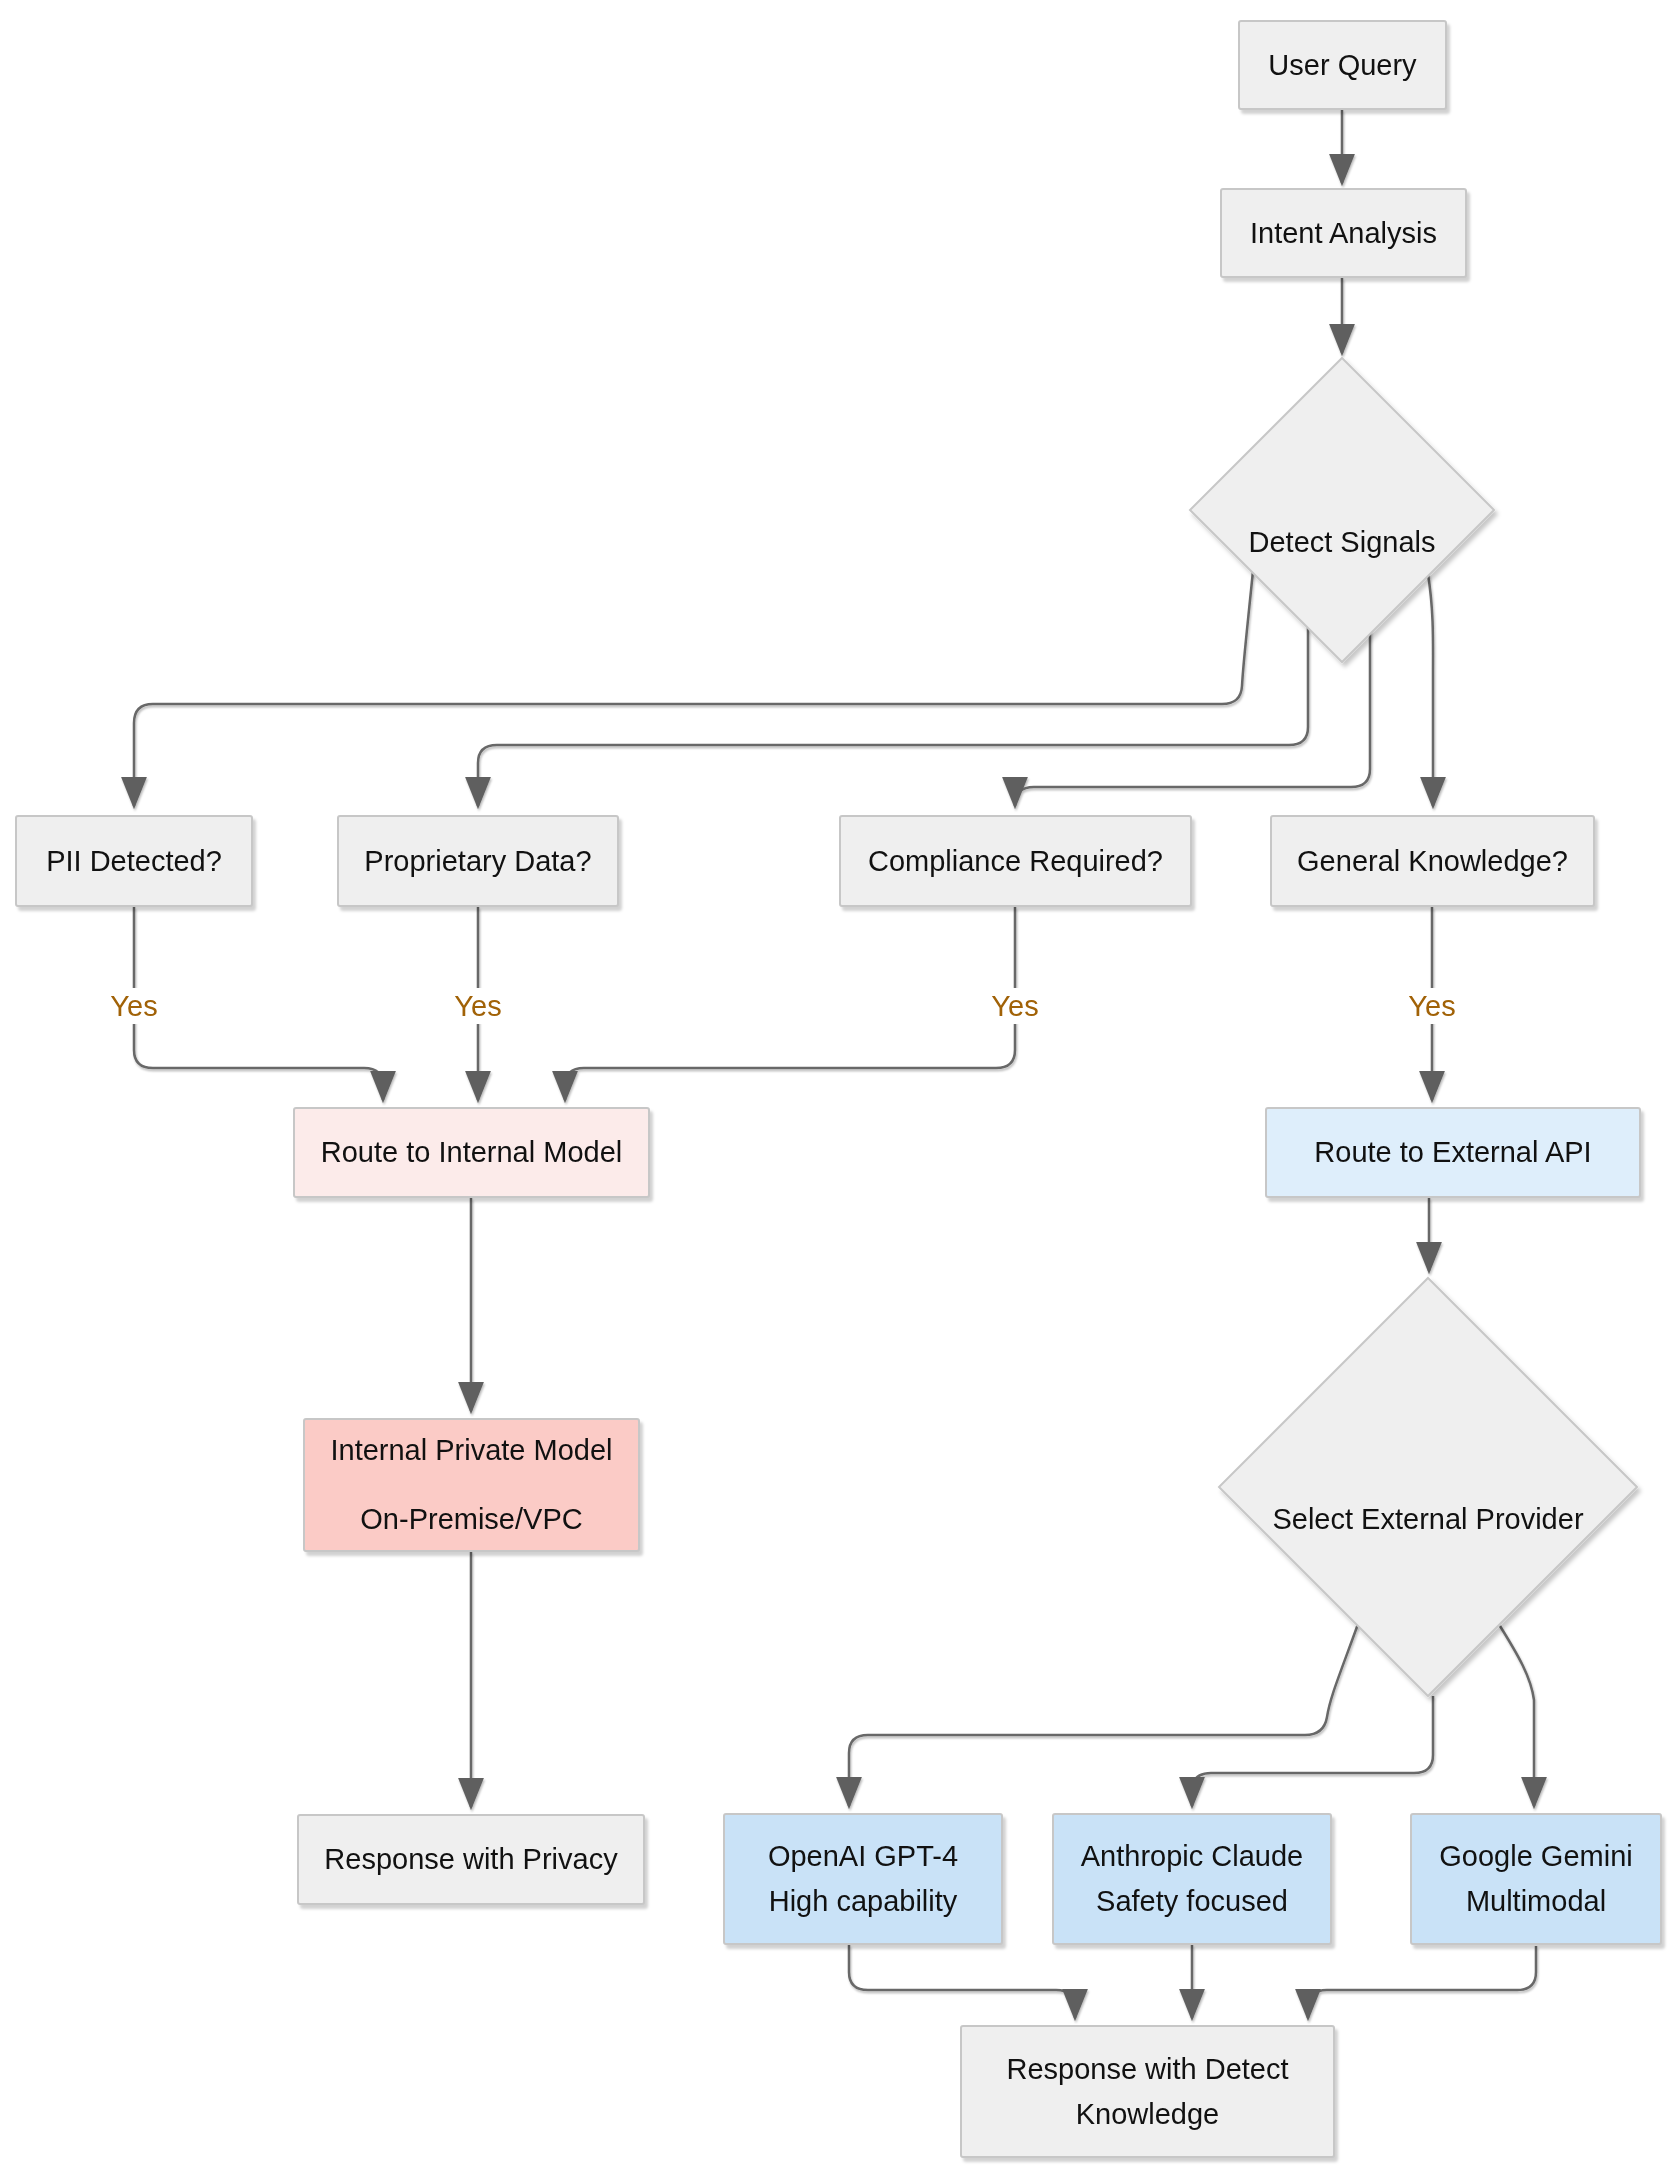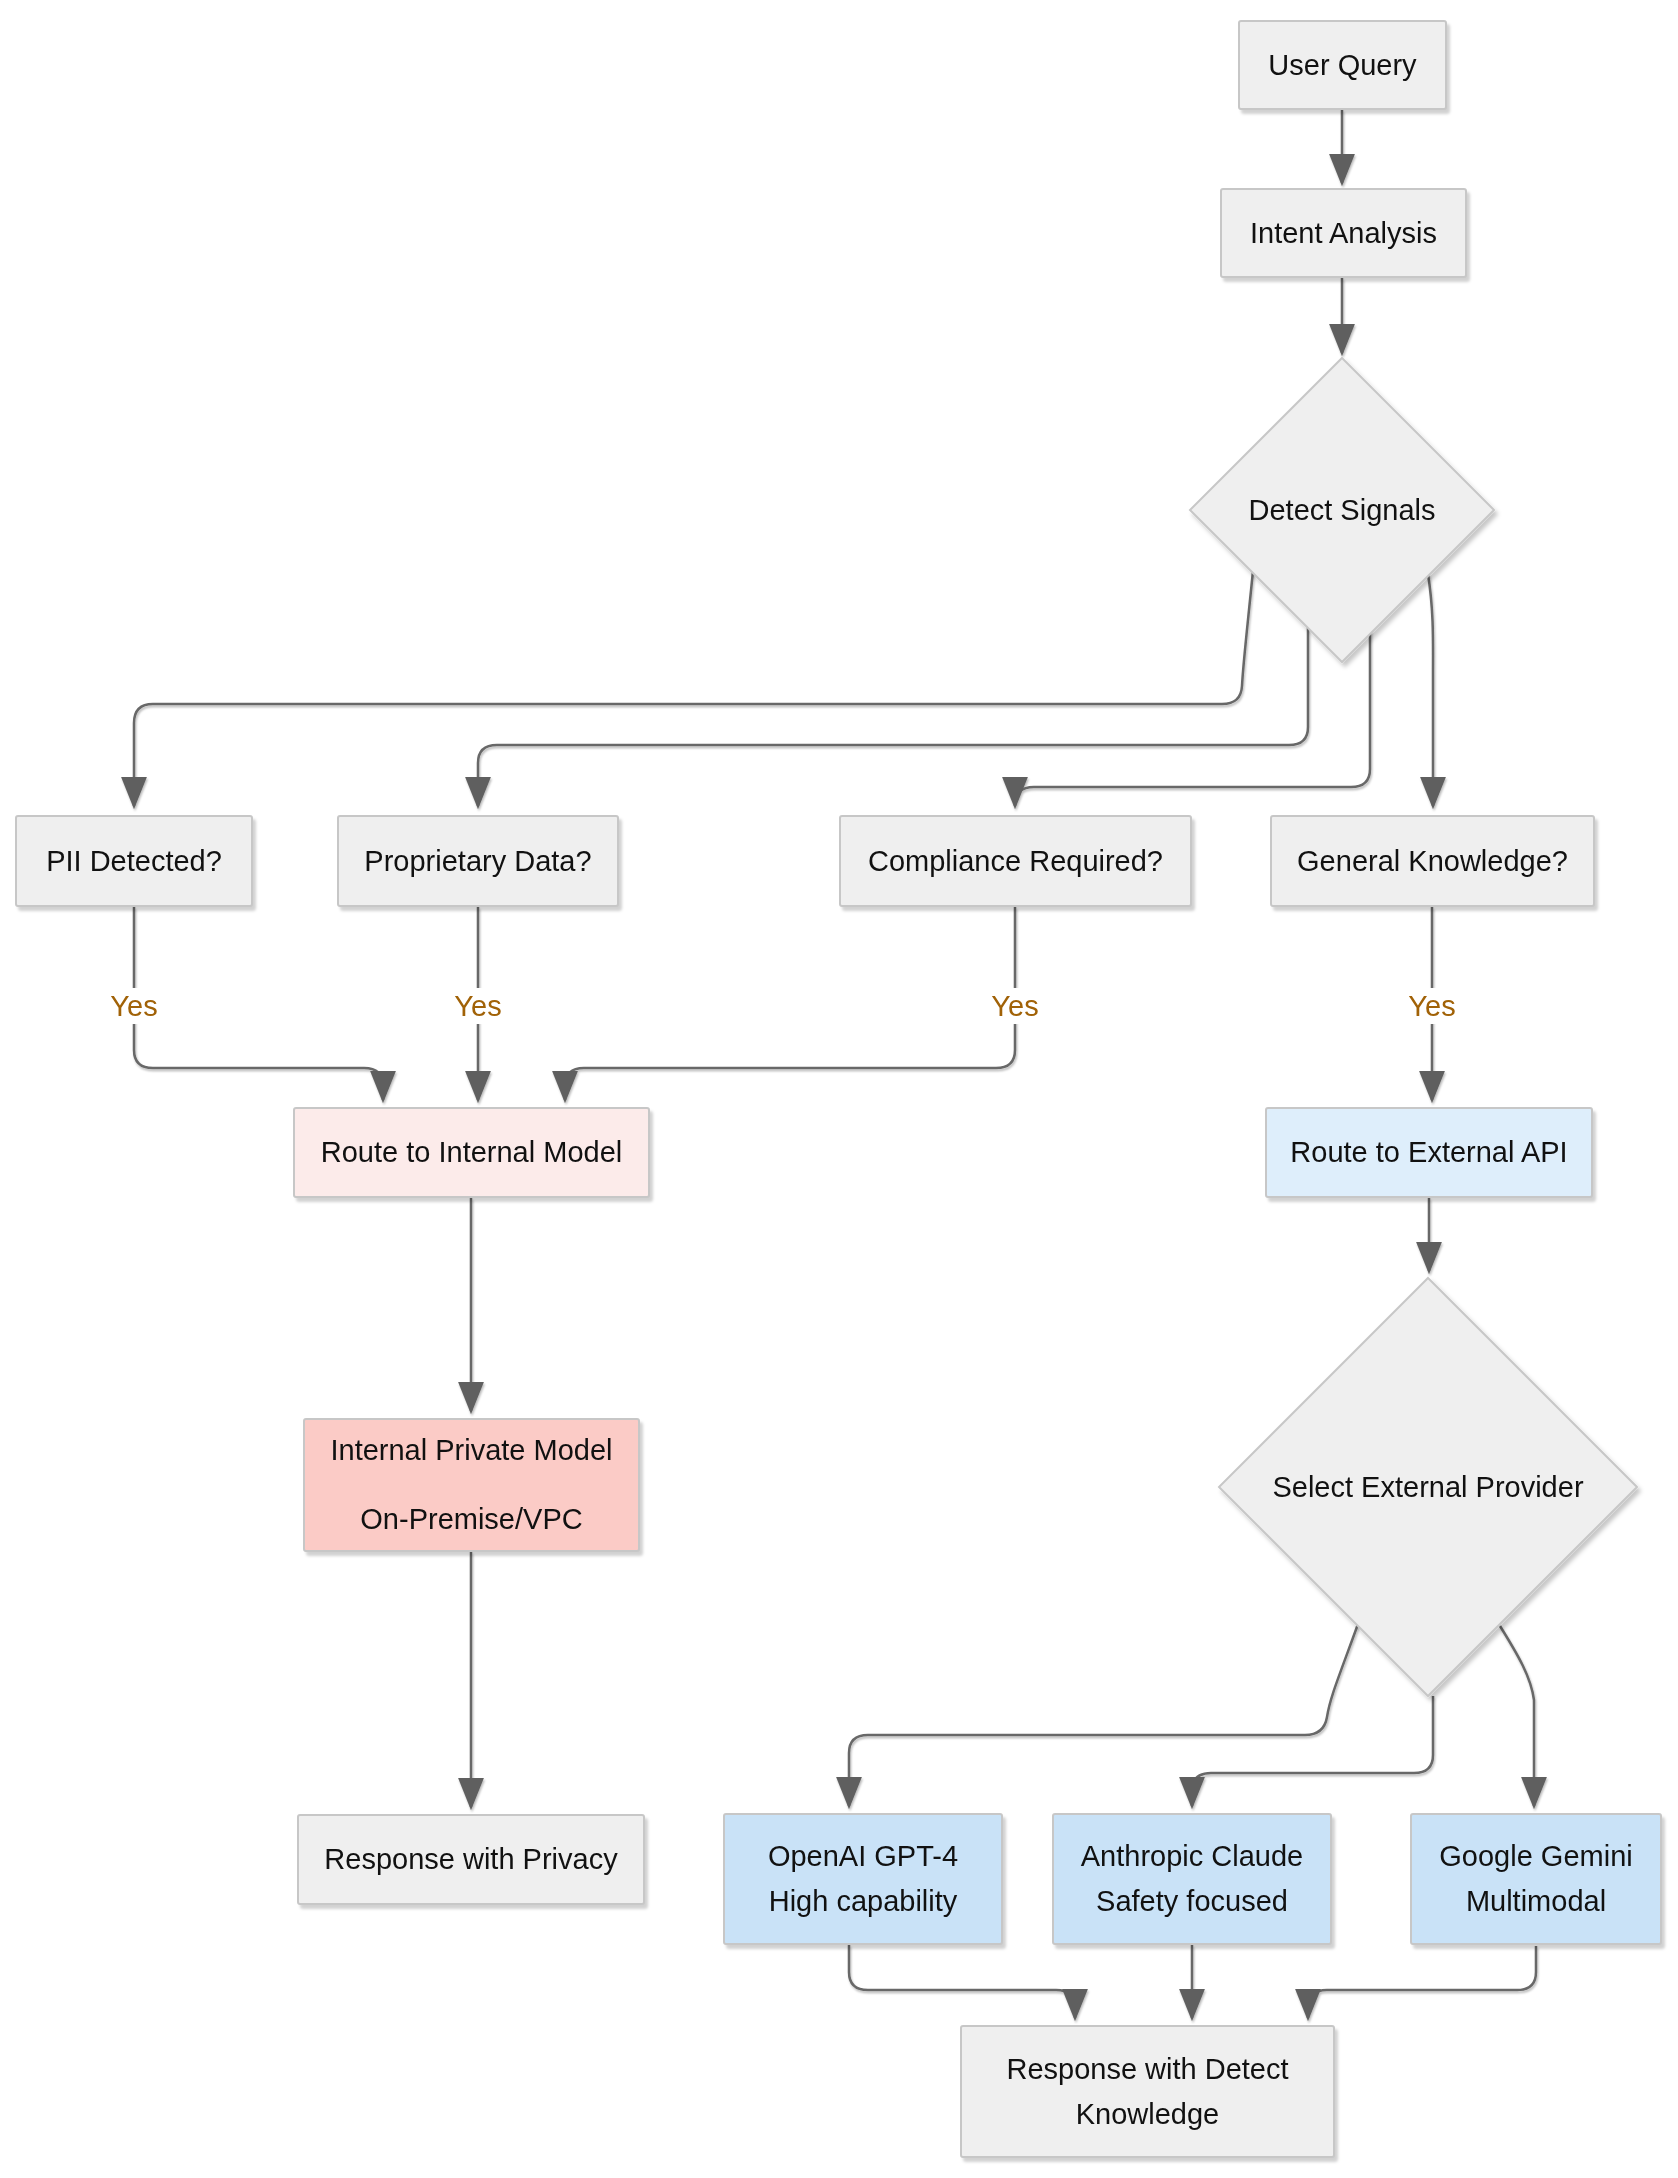--- a/index.html
+++ b/index.html
@@ -15,35 +15,35 @@
     border:2px solid #c7c7c7;border-radius:3px;background:#efefef;
     display:flex;flex-direction:column;align-items:center;justify-content:center;
     text-align:center;font-size:29px;line-height:45px;color:#111;
     box-shadow:3px 4px 3px rgba(0,0,0,0.18);
   }
   .fill-pink-light{background:#fcebea;justify-content:center;}
   .fill-pink{background:#fbcbc6;gap:24px;}
   .fill-blue-light{background:#deeefb;}
   .fill-blue{background:#c9e2f7;}
   .diamond-label{
-    position:absolute;text-align:center;font-size:29px;line-height:34px;color:#111;
+    position:absolute;text-align:center;font-size:29px;line-height:34px;color:#111;margin-top:32px;
   }
   .edge-label{
     position:absolute;transform:translateX(-50%);
     font-size:29px;line-height:34px;background:#ffffff;padding:1px 8px;color:#a16207;
   }
   
   #n-user-query       {left:1238px;top:20px;  width:209px;height:90px;}
   #n-intent-analysis  {left:1220px;top:188px; width:247px;height:90px;}
   #n-pii              {left:15px;  top:815px; width:238px;height:92px;}
   #n-proprietary      {left:337px; top:815px; width:282px;height:92px;}
   #n-compliance       {left:839px; top:815px; width:353px;height:92px;}
   #n-general          {left:1270px;top:815px; width:325px;height:92px;}
   #n-route-internal   {left:293px; top:1107px;width:357px;height:91px;}
-  #n-route-external   {left:1265px;top:1107px;width:328px;height:91px;}
+  #n-route-external   {left:1265px;top:1107px;width:376px;height:91px;}
   #n-internal-model   {left:303px; top:1418px;width:337px;height:134px;}
   #n-response-privacy {left:297px; top:1814px;width:348px;height:91px;}
   #n-openai           {left:723px; top:1813px;width:280px;height:132px;}
   #n-anthropic        {left:1052px;top:1813px;width:280px;height:132px;}
   #n-google           {left:1410px;top:1813px;width:252px;height:132px;}
   #n-response-broad   {left:960px; top:2025px;width:375px;height:133px;}
   #dl-detect  {left:1190px;top:493px; width:304px;}
   #dl-select  {left:1219px;top:1470px;width:418px;}
   #yl-pii     {left:134px; top:988px;}
   #yl-prop    {left:478px; top:988px;}

